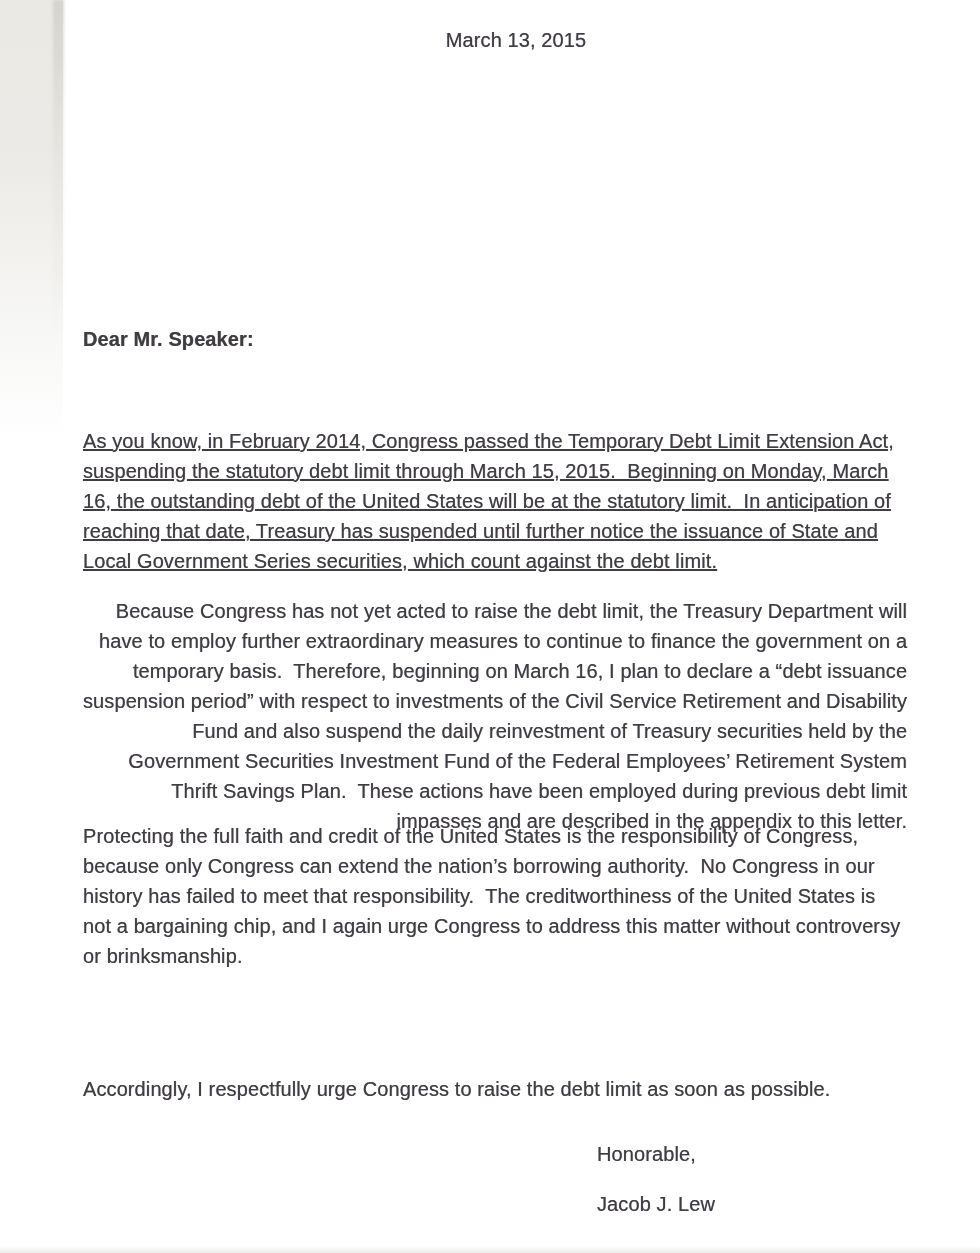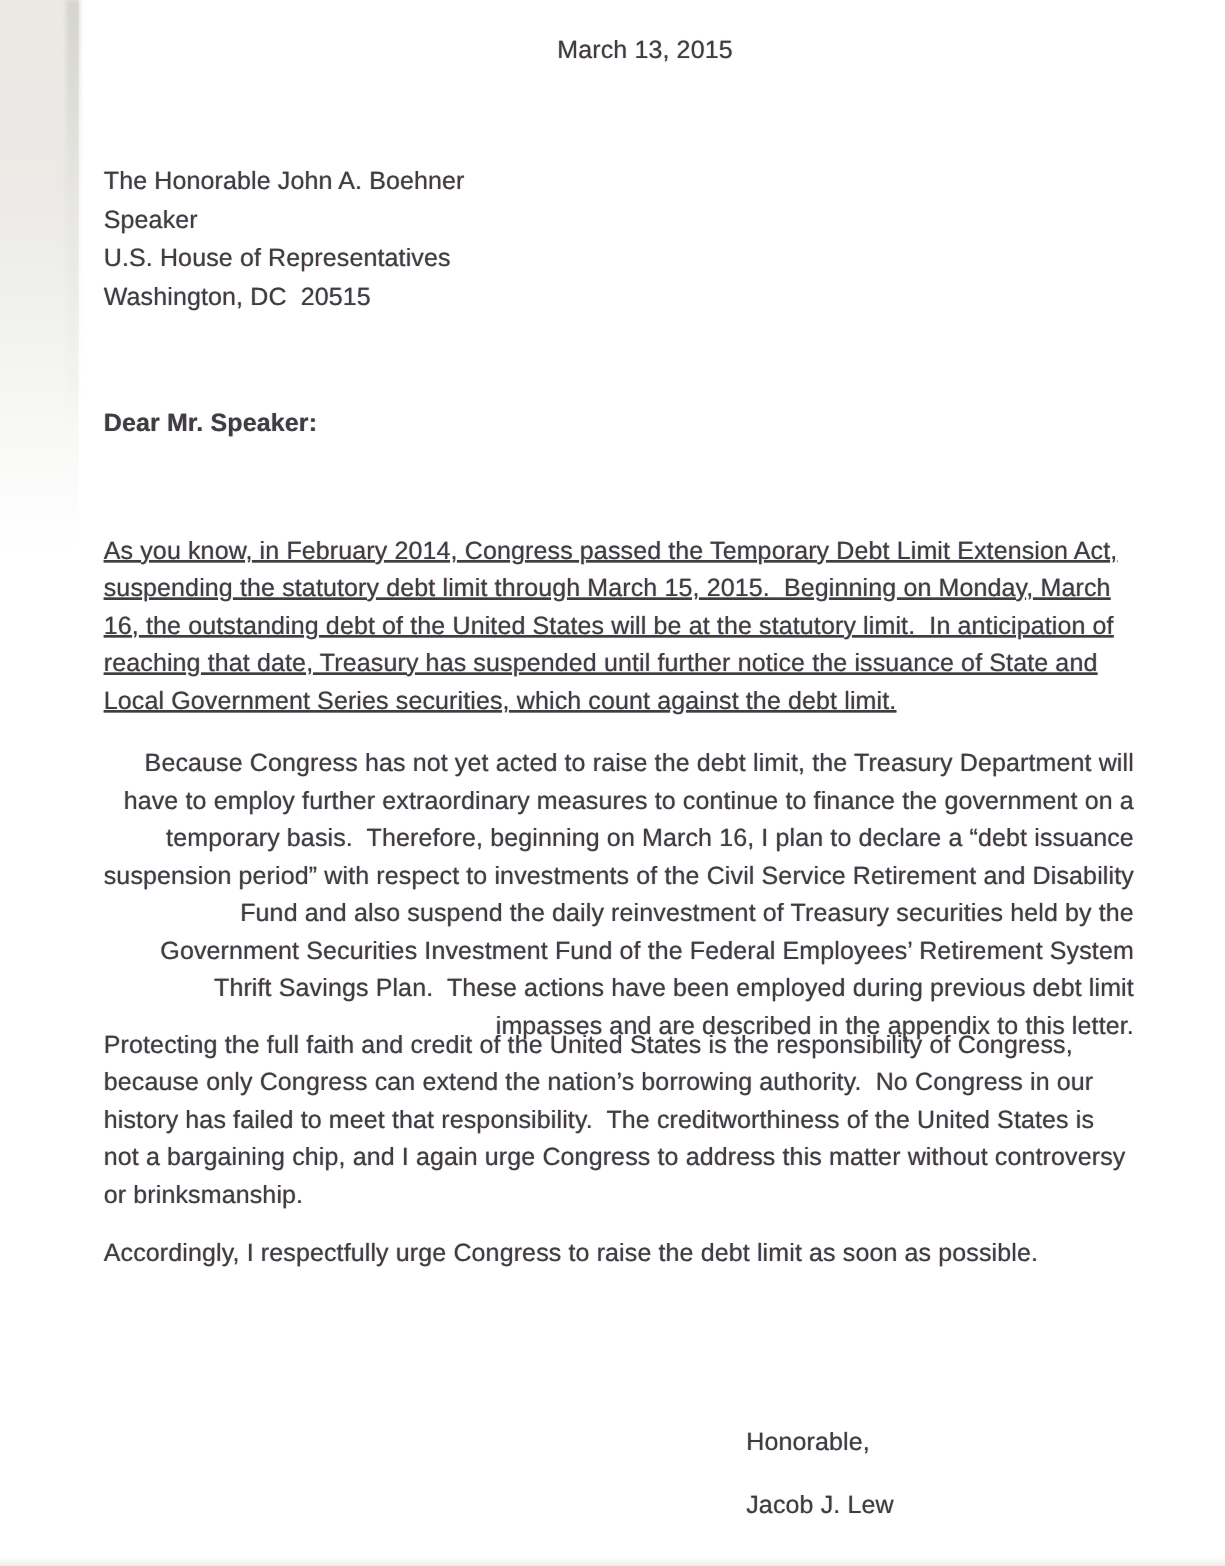--- a/index.html
+++ b/index.html
@@ -53,39 +53,35 @@
     width: 866px;
     text-align: center;
     top: 25px;
   }
   .recipient   { top: 130px; line-height: 31px; }
   .salutation  { top: 324px; font-weight: bold; }
   .para-1      { top: 374px; }
   .para-2      { top: 426px; text-decoration: underline; }
   .para-3      { top: 596px; text-align: right; }
   .para-4      { top: 821px; }
-  .para-5      { top: 988px; text-align: right; }
+  .para-5      { top: 1074px; text-align: right; }
   .closing     { left: 597px; top: 1139px; }
   .signature   { left: 597px; top: 1189px; text-align: right; }
 </style>
 </head>
 <body>
 
 <div class="scan-page">
 
   <div class="edge-left"></div>
   <div class="edge-line"></div>
   <div class="edge-bottom"></div>
 
   <div class="txt date-line">March 13, 2015</div>
 
-  <div class="txt recipient">The Honorable John A. Boehner
-Speaker
-U.S. House of Representatives
-Washington, DC  20515</div>
 
   <div class="txt salutation">Dear Mr. Speaker:</div>
 
 
   <div class="txt para-2">As you know, in February 2014, Congress passed the Temporary Debt Limit Extension Act,
 suspending the statutory debt limit through March 15, 2015.  Beginning on Monday, March
 16, the outstanding debt of the United States will be at the statutory limit.  In anticipation of
 reaching that date, Treasury has suspended until further notice the issuance of State and
 Local Government Series securities, which count against the debt limit.</div>
 

